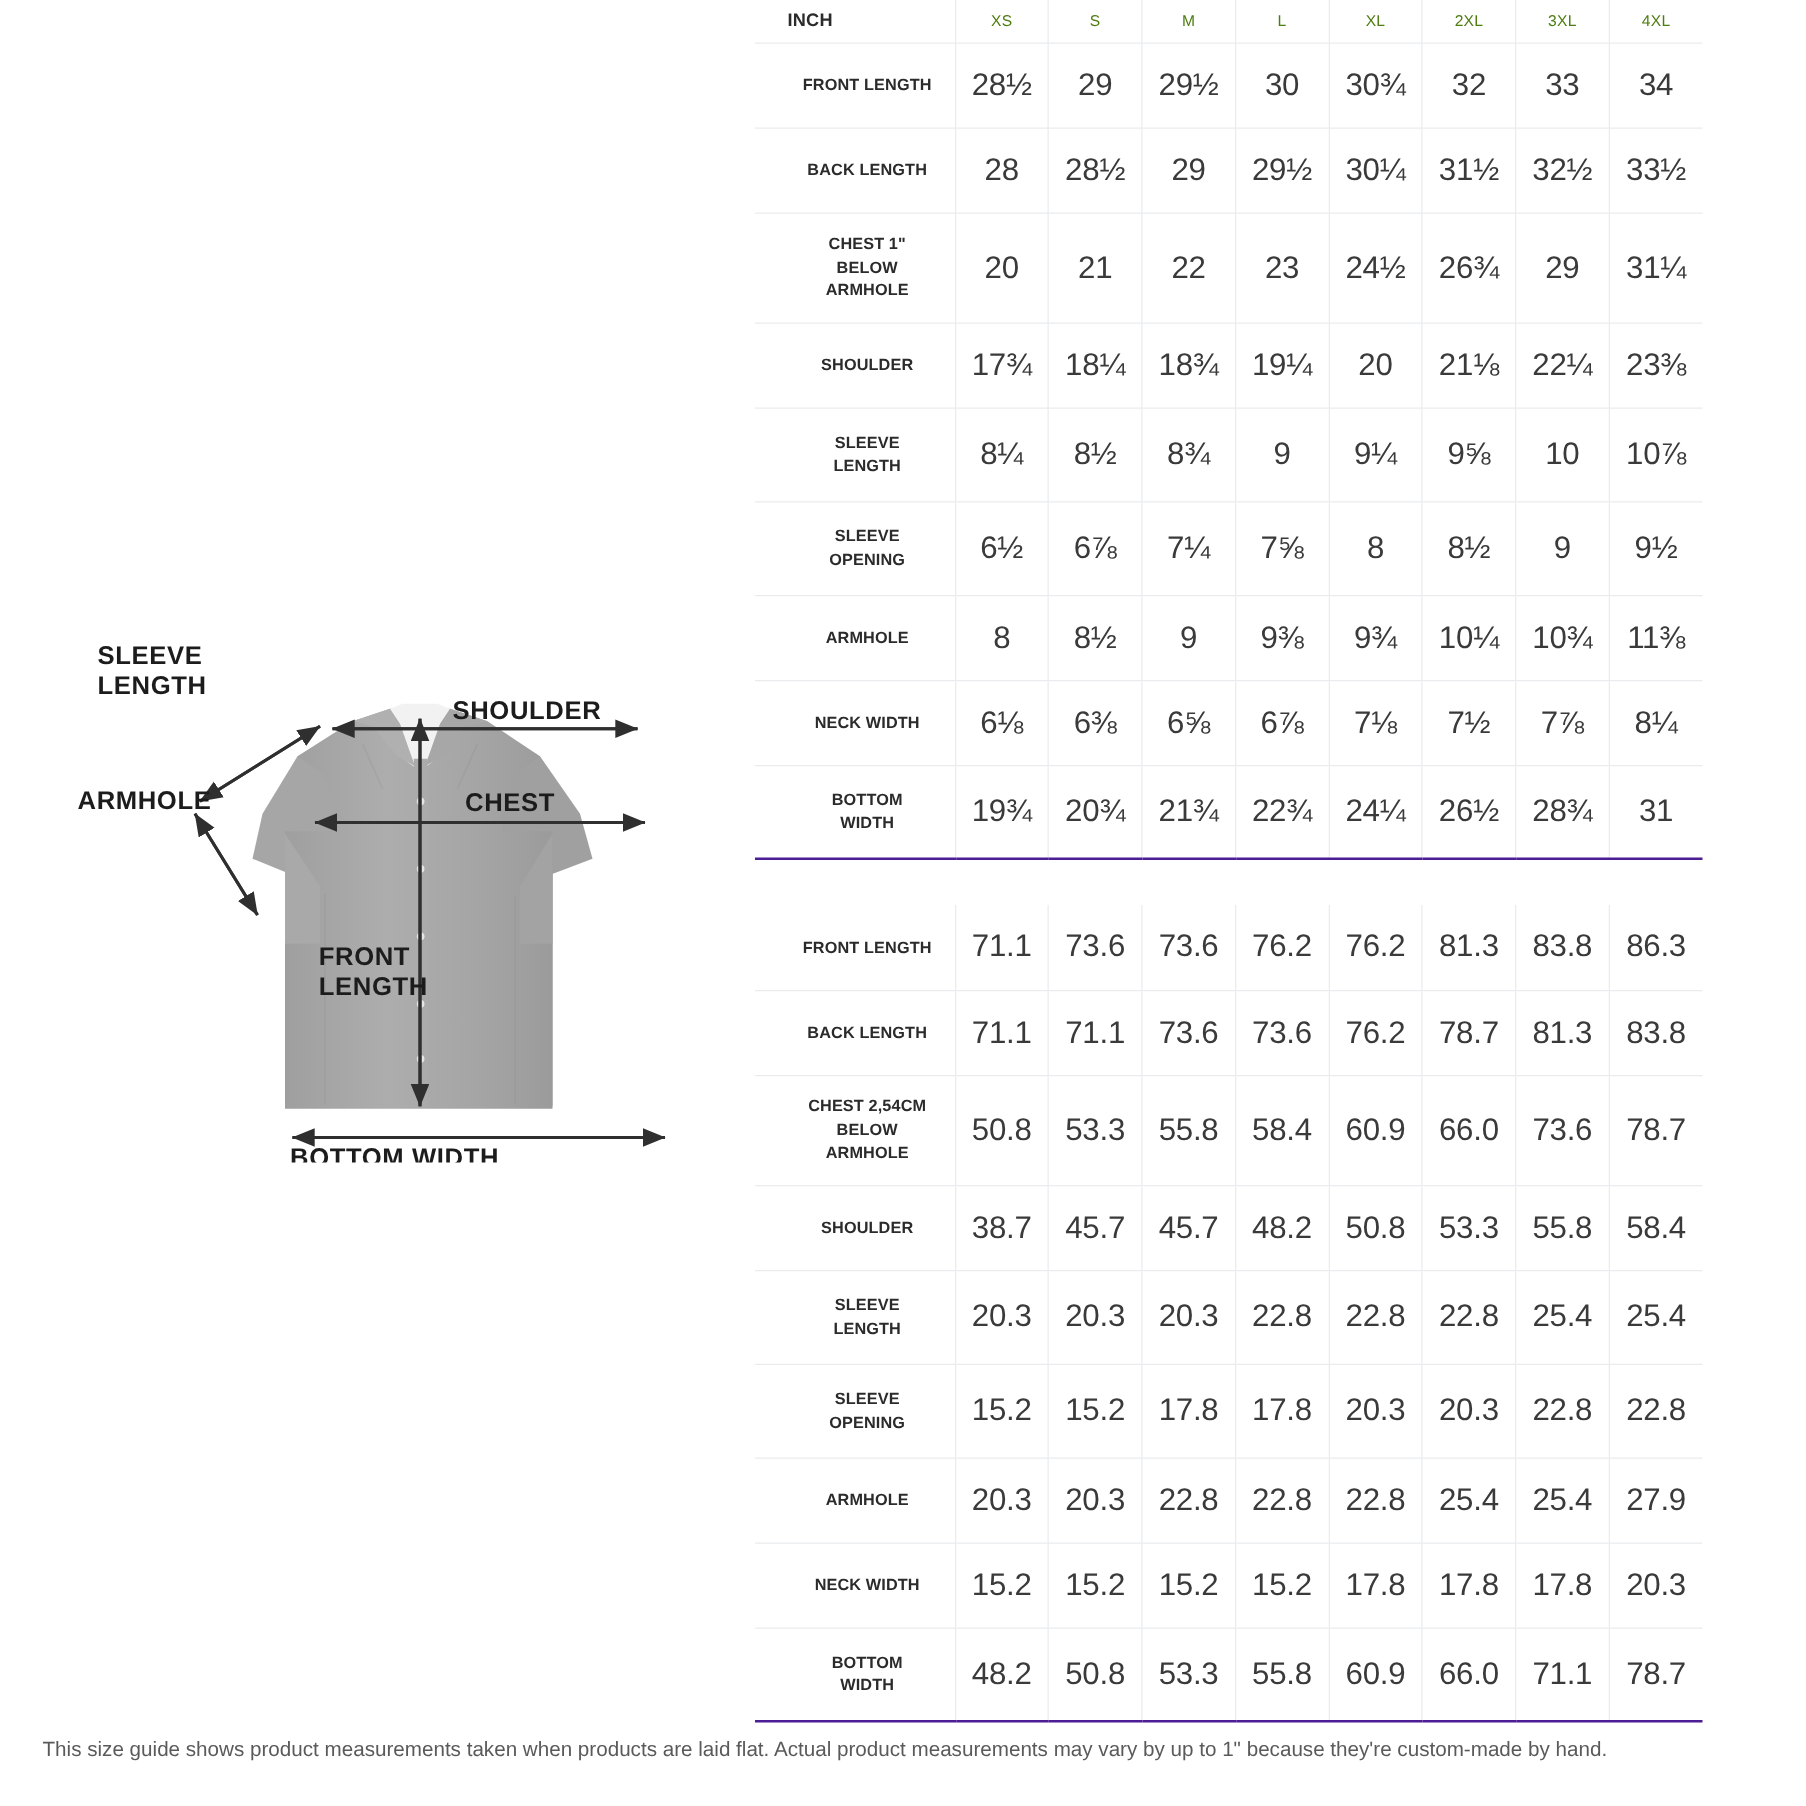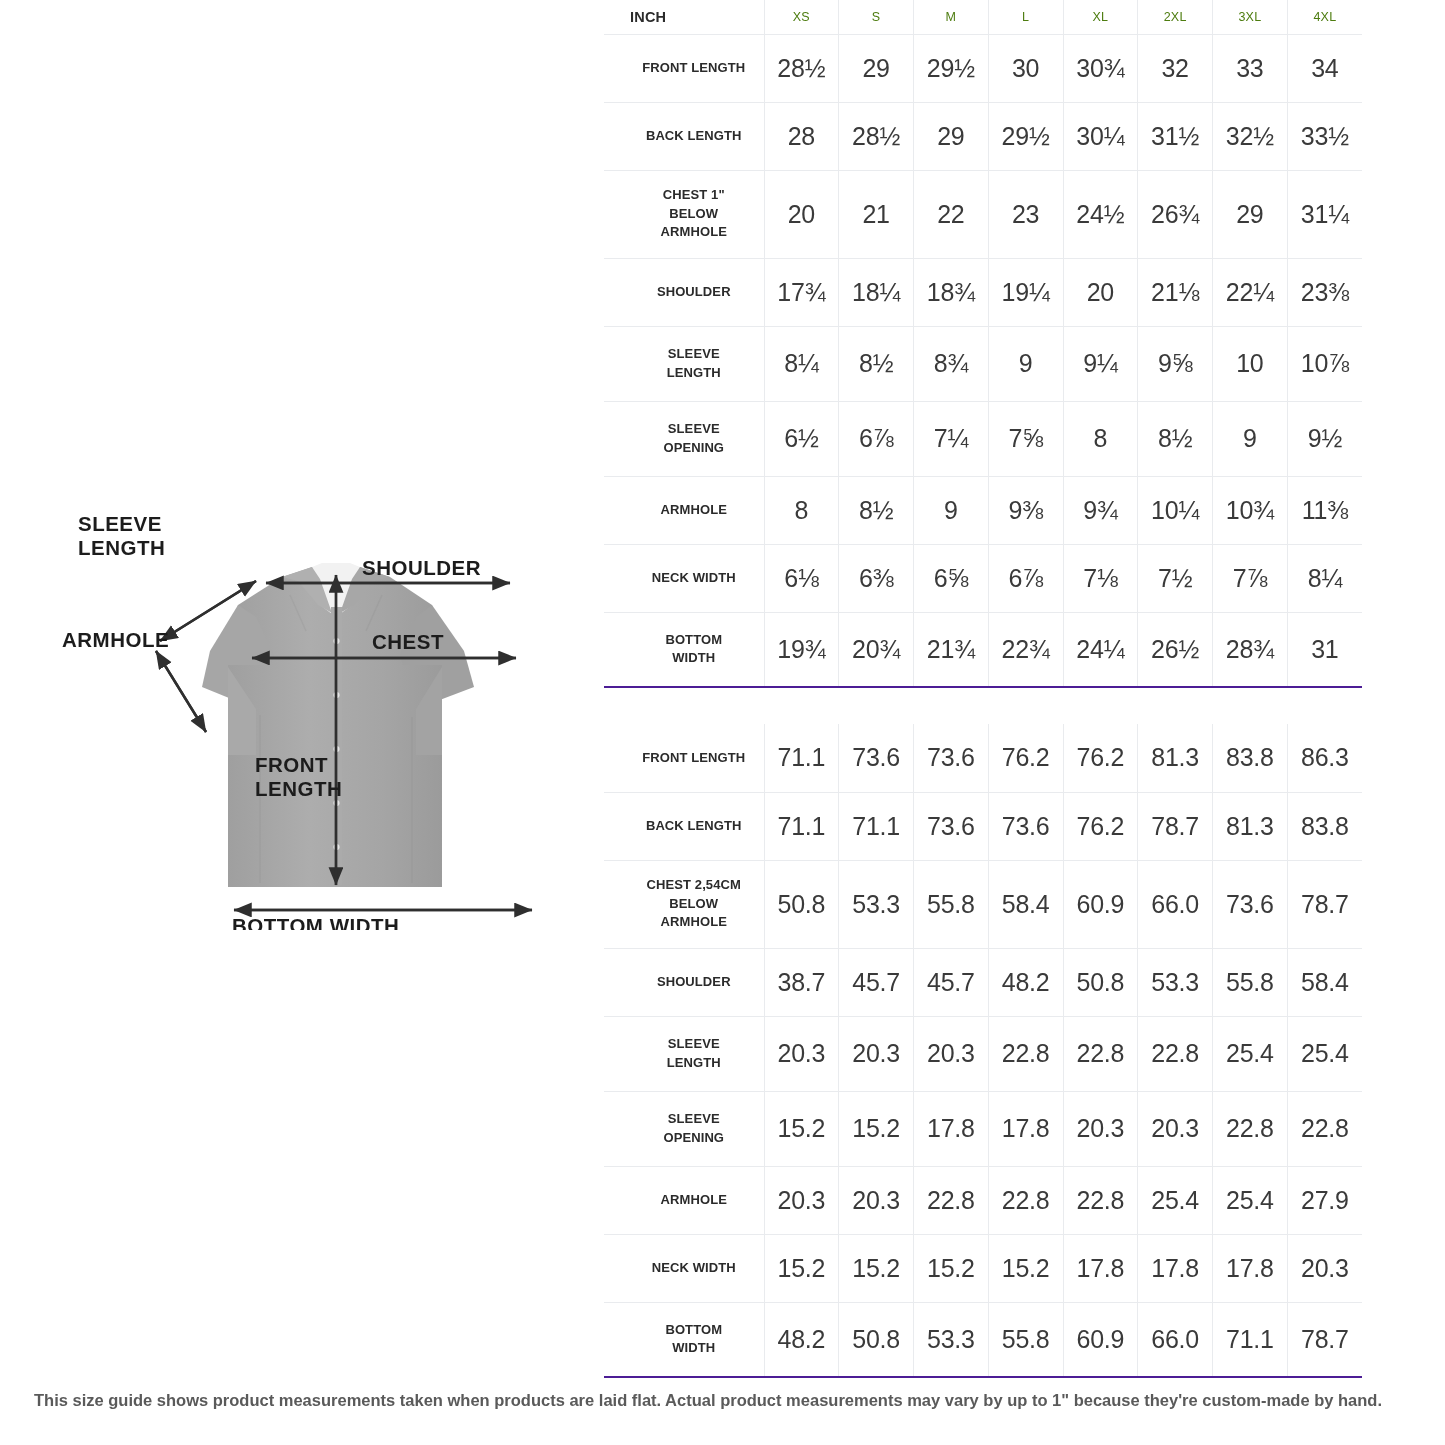--- a/index.html
+++ b/index.html
@@ -120,21 +120,21 @@
 
   
   .footnote {
     position: absolute;
     left: 34px;
     top: 1384px;
     width: 1350px;
     font-size: 16.5px;
     line-height: 2.0;
     color: #5a5a5a;
-    font-weight: 700;
+    font-weight: 400;
   }
 </style>
 </head>
 <body>
 
 <div class="page">
 
   <div class="diagram-pane">
     <div class="diagram-wrap">
       <svg width="560" height="475" viewBox="0 0 560 475" xmlns="http://www.w3.org/2000/svg">

